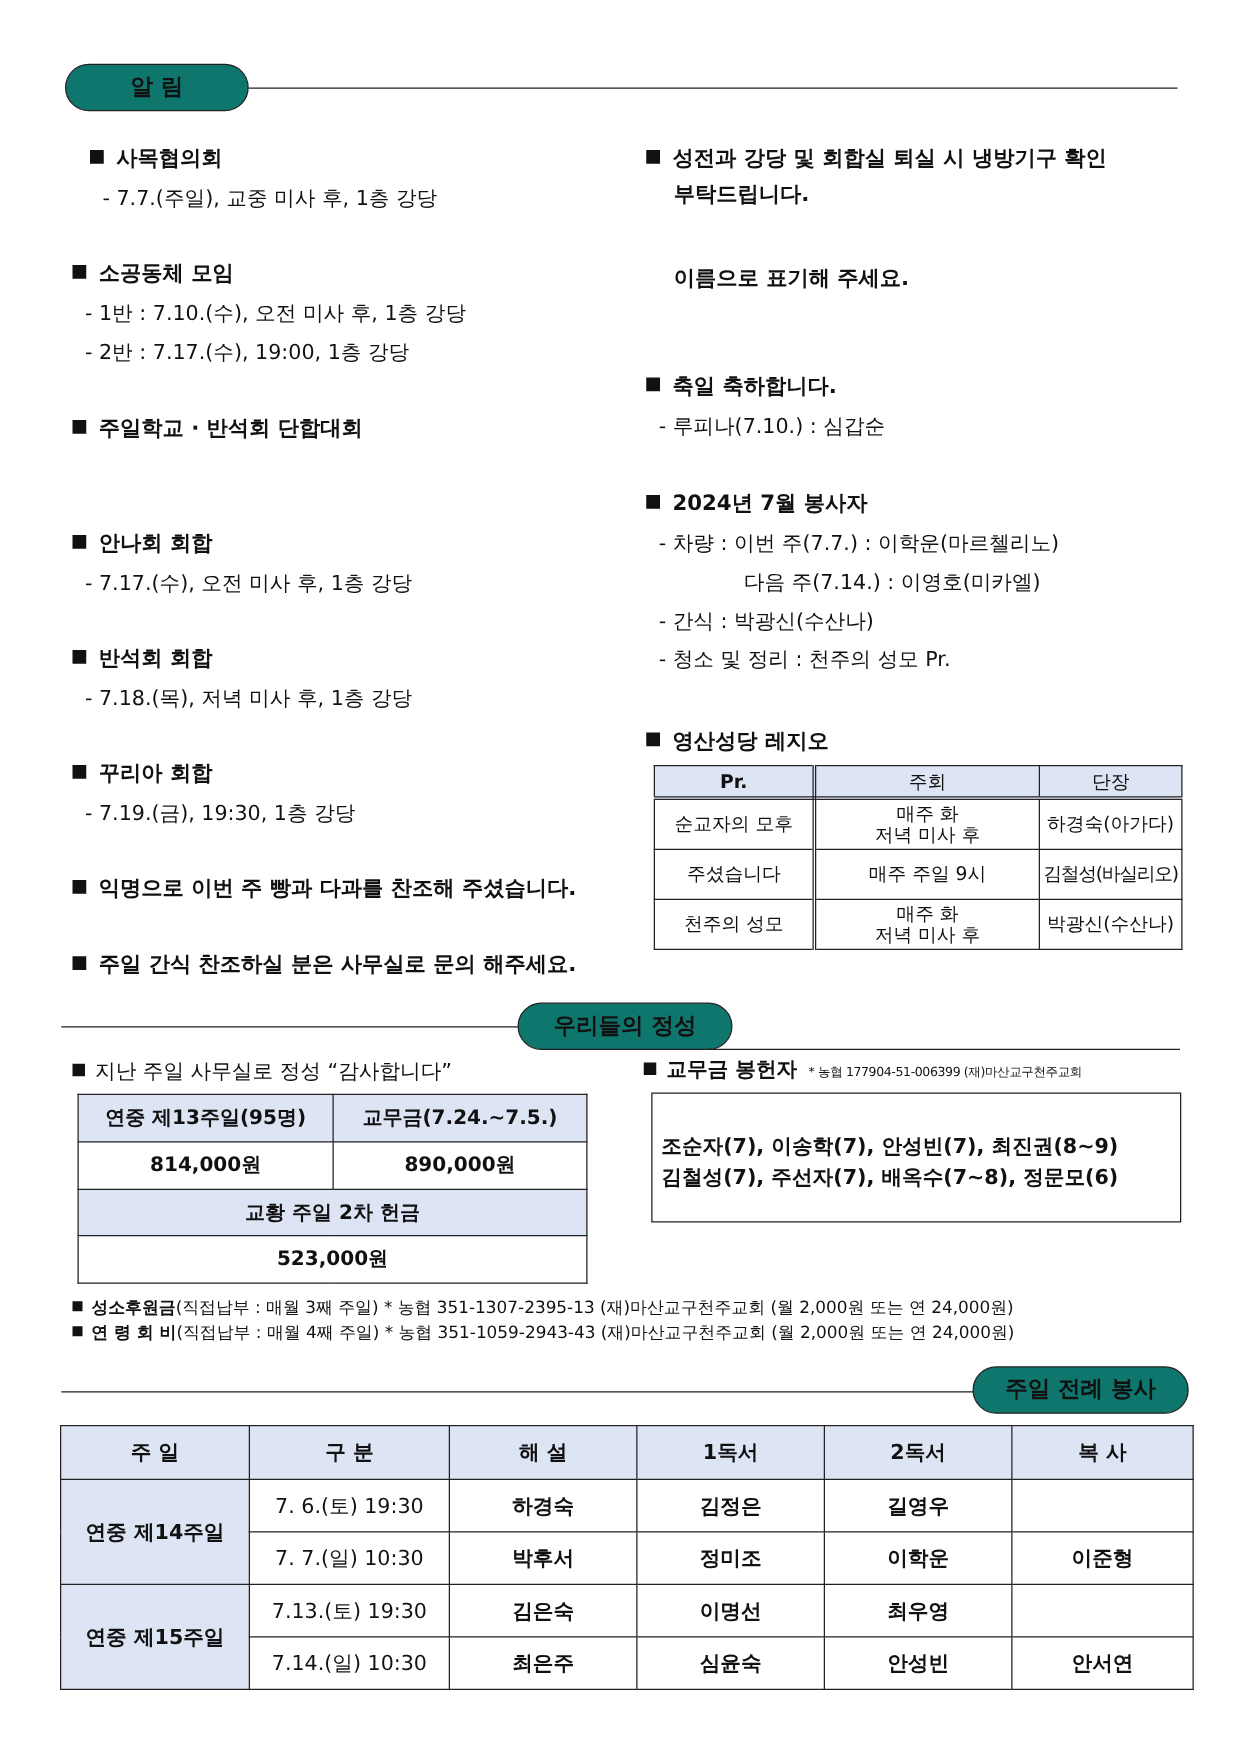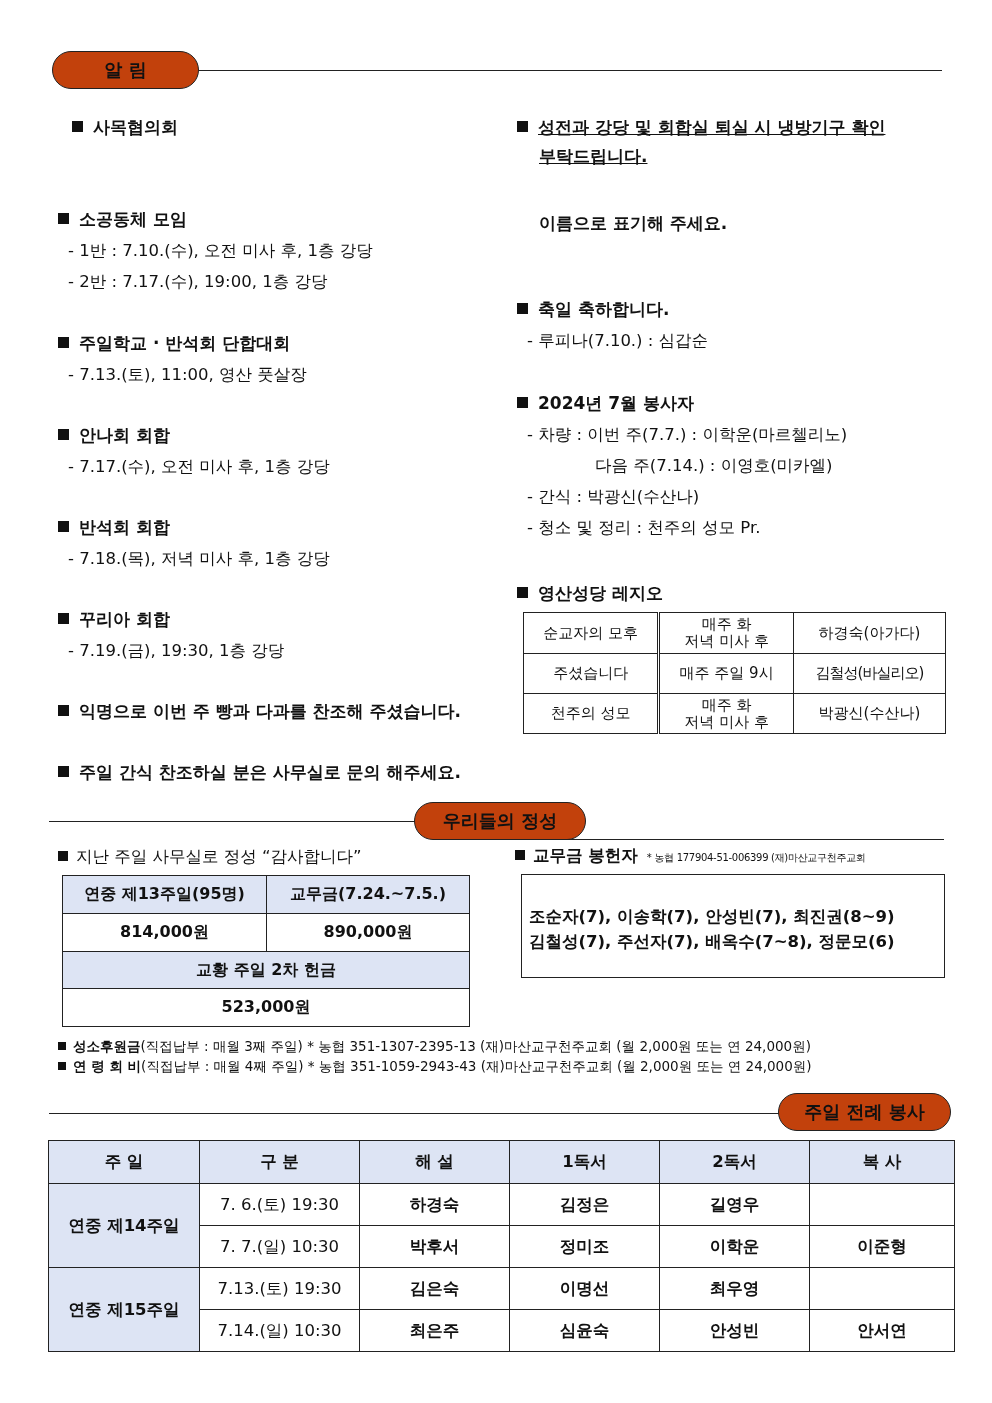--- a/index.html
+++ b/index.html
@@ -1,19 +1,19 @@
 <!DOCTYPE html>
 <html><head>
 <meta charset="utf-8">
 <style>
   html, body { margin:0; padding:0; background:#fff; }
   body { width:992px; height:1403px; position:relative; overflow:hidden;
          font-family:"DejaVu Sans","Liberation Sans",sans-serif; color:#111; }
   .abs { position:absolute; }
-  .pill { position:absolute; border:1.5px solid #222; border-radius:20px; background:#c2410c;
+  .pill { position:absolute; border:1.5px solid #222; border-radius:20px; background:#0f766e;
           font-weight:bold; text-align:center; box-sizing:border-box; }
   .hline { position:absolute; height:0; border-top:1.5px solid #222; }
   .sq { display:inline-block; width:11px; height:11px; background:#111; margin-right:10px; vertical-align:1px; }
   .head { font-size:17px; font-weight:bold; line-height:20px; white-space:nowrap; }
   .sub { font-size:16.5px; line-height:31px; white-space:nowrap; padding-left:10px; }
   .sub2 { font-size:16.5px; line-height:31px; white-space:nowrap; padding-left:78px; }
   .bold-sub { font-size:17px; font-weight:bold; line-height:31px; padding-left:22px; white-space:nowrap; }
   table { border-collapse:collapse; }
   .tbl td { border:1.3px solid #222; text-align:center; vertical-align:middle; padding:0; }
   .hdr { background:#dde4f4; }
@@ -25,50 +25,50 @@
   .sched .nm { font-weight:bold; }
 </style>
 </head>
 <body>
 
 <div class="pill" style="left:52px;top:51px;width:147px;height:38px;font-size:18px;line-height:35px;">알  림</div>
 <div class="hline" style="left:199px;top:70px;width:743px;"></div>
 
 <div class="abs" style="left:72px;top:117px;">
   <div class="head"><span class="sq"></span><span>사목협의회</span></div>
+  <div class="sub" style="margin-top:6px;">- 7.7.(주일), 교중 미사 후, 1층 강당</div>
 </div>
 <div class="abs" style="left:58px;top:209px;">
   <div class="head"><span class="sq"></span><span>소공동체 모임</span></div>
   <div class="sub" style="margin-top:6px;">- 1반 : 7.10.(수), 오전 미사 후, 1층 강당</div>
   <div class="sub">- 2반 : 7.17.(수), 19:00, 1층 강당</div>
 </div>
 <div class="abs" style="left:58px;top:333px;">
   <div class="head"><span class="sq"></span><span>주일학교 · 반석회 단합대회</span></div>
-  <div class="sub" style="margin-top:6px;">- 7.13.(토), 11:00, 영산 풋살장</div>
 </div>
 <div class="abs" style="left:58px;top:425px;">
   <div class="head"><span class="sq"></span><span>안나회 회합</span></div>
   <div class="sub" style="margin-top:6px;">- 7.17.(수), 오전 미사 후, 1층 강당</div>
 </div>
 <div class="abs" style="left:58px;top:517px;">
   <div class="head"><span class="sq"></span><span>반석회 회합</span></div>
   <div class="sub" style="margin-top:6px;">- 7.18.(목), 저녁 미사 후, 1층 강당</div>
 </div>
 <div class="abs" style="left:58px;top:609px;">
   <div class="head"><span class="sq"></span><span>꾸리아 회합</span></div>
   <div class="sub" style="margin-top:6px;">- 7.19.(금), 19:30, 1층 강당</div>
 </div>
 <div class="abs" style="left:58px;top:701px;">
   <div class="head"><span class="sq"></span><span>익명으로 이번 주 빵과 다과를 찬조해 주셨습니다.</span></div>
 </div>
 <div class="abs" style="left:58px;top:762px;">
   <div class="head"><span class="sq"></span><span>주일 간식 찬조하실 분은 사무실로 문의 해주세요.</span></div>
 </div>
 
-<div class="abs" style="left:517px;top:117px;text-decoration:underline;">
+<div class="abs" style="left:517px;top:117px;">
   <div class="head"><span class="sq"></span><span>성전과 강당 및 회합실 퇴실 시 냉방기구 확인</span></div>
   <div class="bold-sub" style="margin-top:4px;">부탁드립니다.</div>
 </div>
 <div class="abs" style="left:517px;top:208px;">
   <div class="bold-sub">이름으로 표기해 주세요.</div>
 </div>
 <div class="abs" style="left:517px;top:299px;">
   <div class="head"><span class="sq"></span><span>축일 축하합니다.</span></div>
   <div class="sub" style="margin-top:6px;">- 루피나(7.10.) : 심갑순</div>
 </div>
@@ -78,20 +78,25 @@
   <div class="sub2">다음 주(7.14.) : 이영호(미카엘)</div>
   <div class="sub">- 간식 : 박광신(수산나)</div>
   <div class="sub">- 청소 및 정리 : 천주의 성모 Pr.</div>
 </div>
 <div class="abs" style="left:517px;top:583px;">
   <div class="head"><span class="sq"></span><span>영산성당 레지오</span></div>
 </div>
 
 <table class="tbl legio abs" style="left:523px;top:612px;width:423px;">
   <tbody>
+      <tr class="dbl-b" style="height:26px;">
+    <td class="hdr dbl-r" style="width:126px;font-weight:bold;">Pr.</td>
+    <td class="hdr" style="width:178px;">주회</td>
+    <td class="hdr">단장</td>
+  </tr>
   <tr style="height:41px;">
     <td class="dbl-r">순교자의 모후</td>
     <td>
           <div>매주 화</div>
           <div>저녁 미사 후</div>
         </td>
     <td>하경숙(아가다)</td>
   </tr>
   <tr style="height:40px;">
     <td class="dbl-r">주셨습니다</td>

